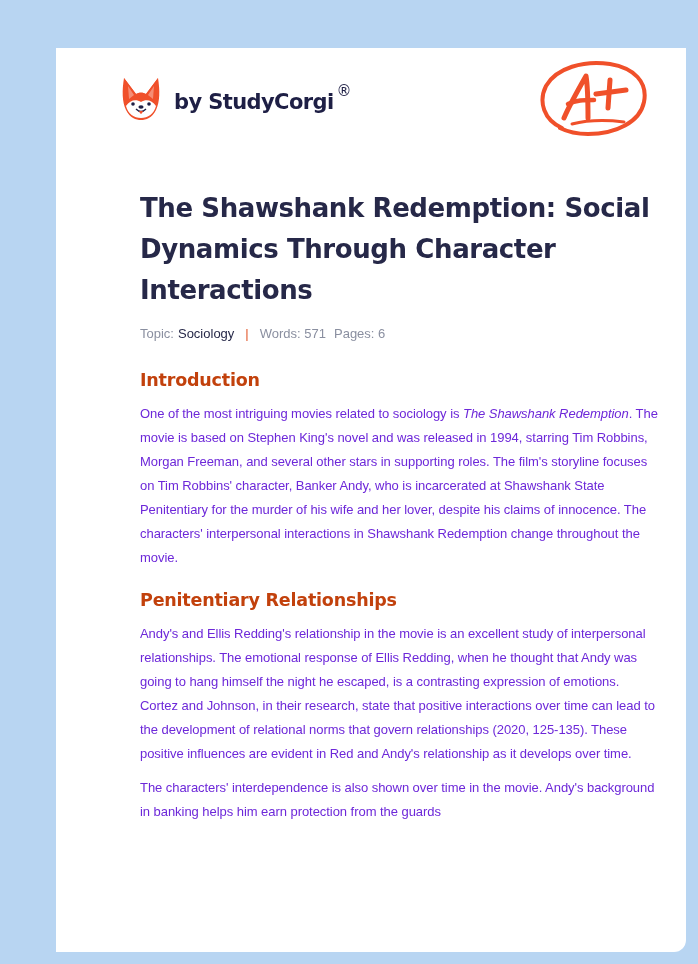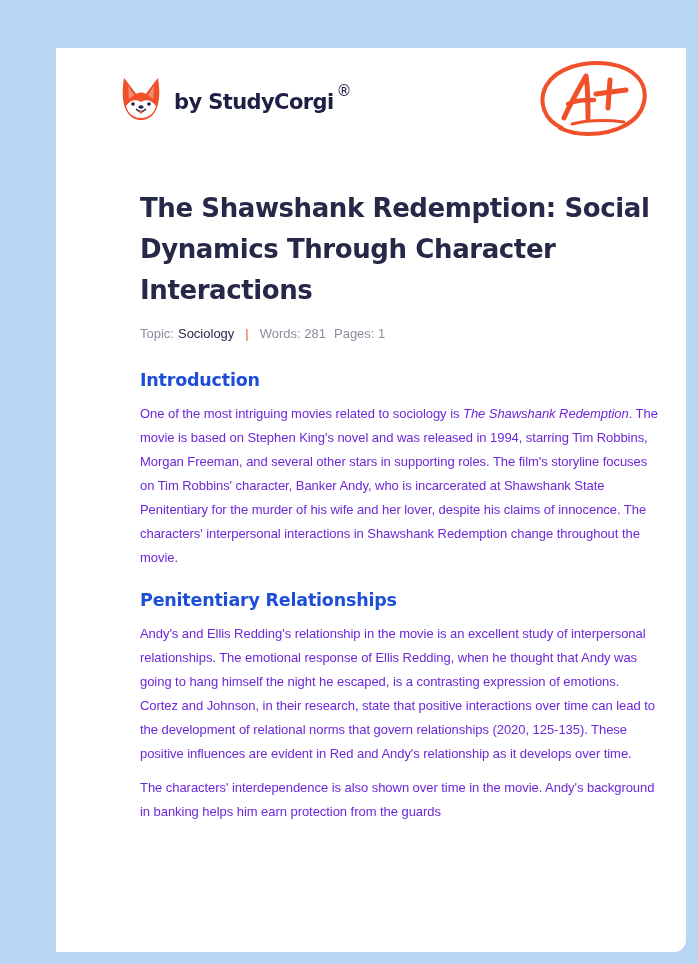--- a/index.html
+++ b/index.html
@@ -78,21 +78,21 @@
       align-items: center;
       height: 18px;
     }
     .meta .topic-value { color: #262848; margin-left: 4px; text-align: center; }
     .meta .sep { color: #e2582c; margin: 0 11px 0 11px; }
     .meta .pages { margin-left: 8px; }
     .section-heading {
       font-family: "DejaVu Sans", sans-serif;
       font-weight: bold;
       font-size: 17.5px;
-      color: #1d4ed8;
+      color: #c2410c;
       letter-spacing: -0.2px;
       line-height: 24px;
     }
     .para {
       font-family: Liberation Sans, sans-serif;
       font-size: 13px;
       line-height: 24px;
       color: #6d28d9;
       letter-spacing: -0.05px;
     }
@@ -148,22 +148,22 @@
     </svg>
   </div>
 
   <div class="content">
     <h1 class="title">The Shawshank Redemption: Social Dynamics Through Character Interactions</h1>
 
     <div class="meta">
       <span>Topic:</span>
       <span class="topic-value">Sociology</span>
       <span class="sep">|</span>
-      <span>Words: 281</span>
-      <span class="pages">Pages: 1</span>
+      <span>Words: 571</span>
+      <span class="pages">Pages: 6</span>
     </div>
 
     <h2 class="section-heading" id="sec-intro-h">Introduction</h2>
     <p class="para" id="sec-intro-p"><span>One of the most intriguing movies related to sociology is </span><em>The Shawshank Redemption</em><span>. The movie is based on Stephen King's novel and was released in 1994, starring Tim Robbins, Morgan Freeman, and several other stars in supporting roles. The film's storyline focuses on Tim Robbins' character, Banker Andy, who is incarcerated at Shawshank State Penitentiary for the murder of his wife and her lover, despite his claims of innocence. The characters' interpersonal interactions in Shawshank Redemption change throughout the movie.</span></p>
 
     <h2 class="section-heading" id="sec-inter-h">Penitentiary Relationships</h2>
     <p class="para" id="sec-inter-p">Andy's and Ellis Redding's relationship in the movie is an excellent study of interpersonal relationships. The emotional response of Ellis Redding, when he thought that Andy was going to hang himself the night he escaped, is a contrasting expression of emotions. Cortez and Johnson, in their research, state that positive interactions over time can lead to the development of relational norms that govern relationships (2020, 125-135). These positive influences are evident in Red and Andy's relationship as it develops over time.</p>
 
     <p class="para" id="sec-dep-p">The characters' interdependence is also shown over time in the movie. Andy's background in banking helps him earn protection from the guards</p>
   </div>

